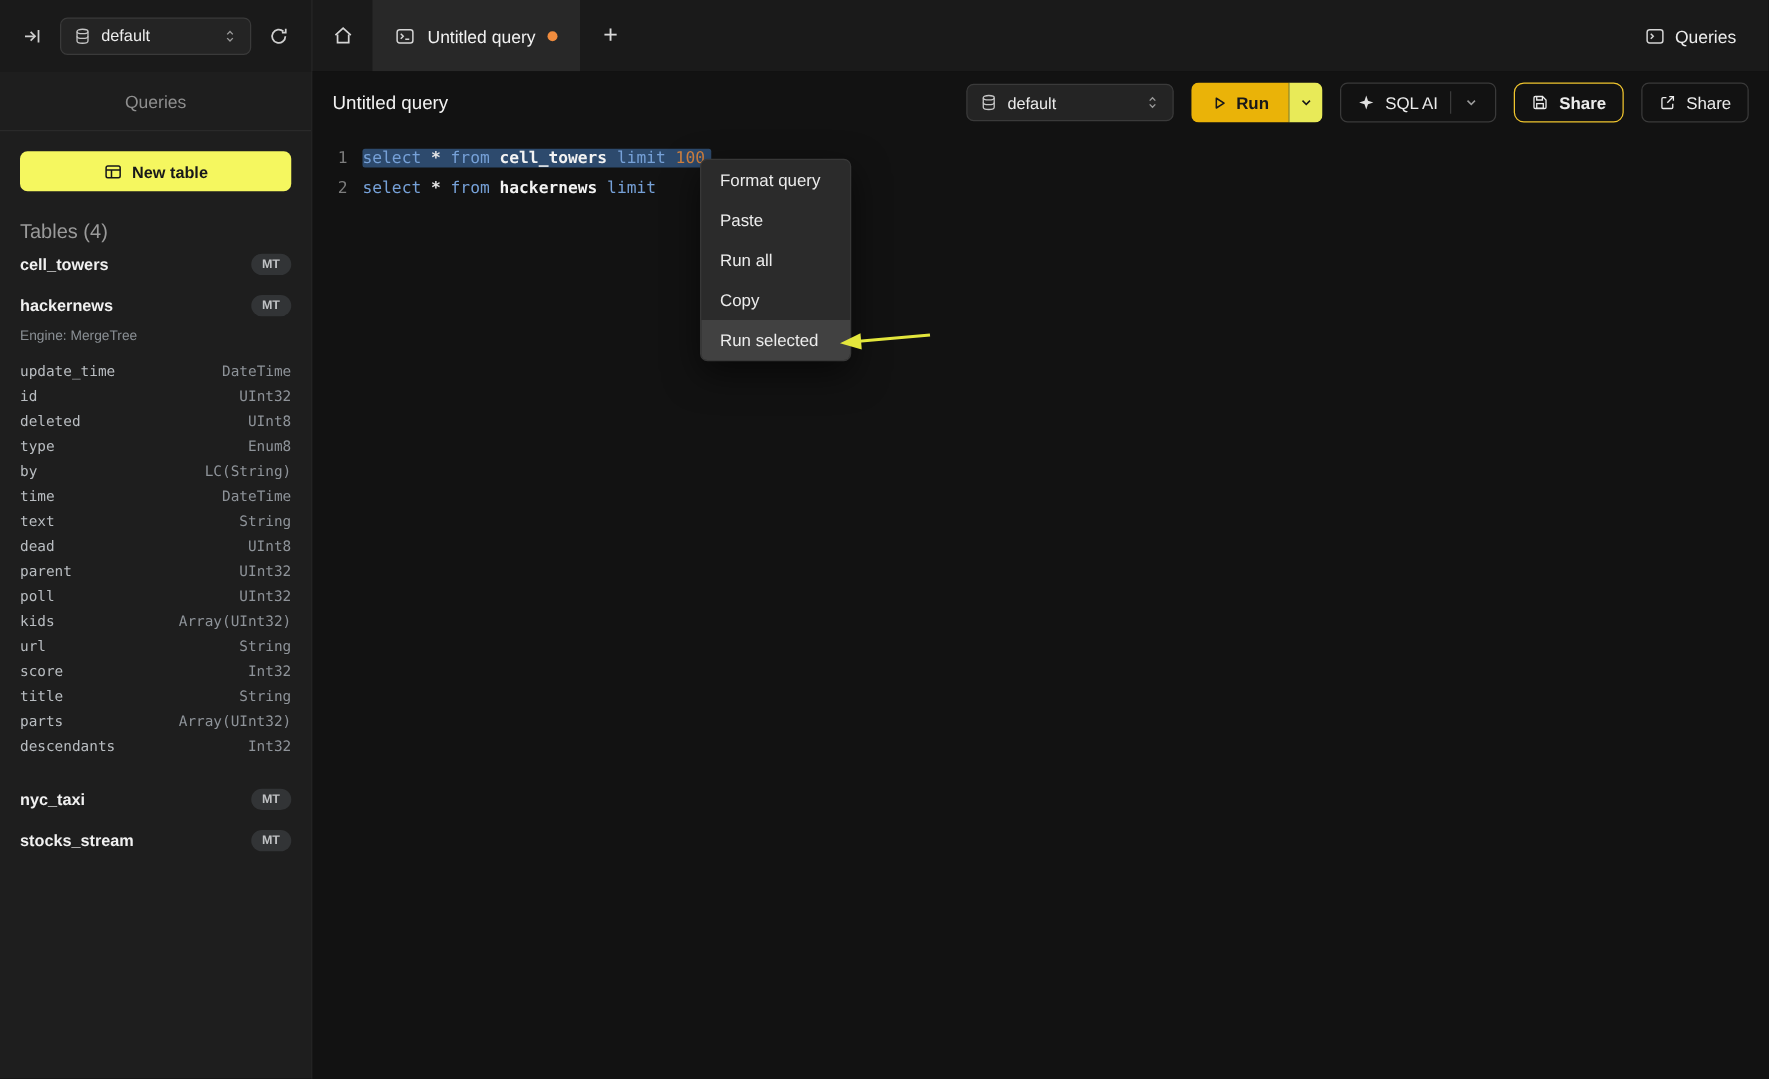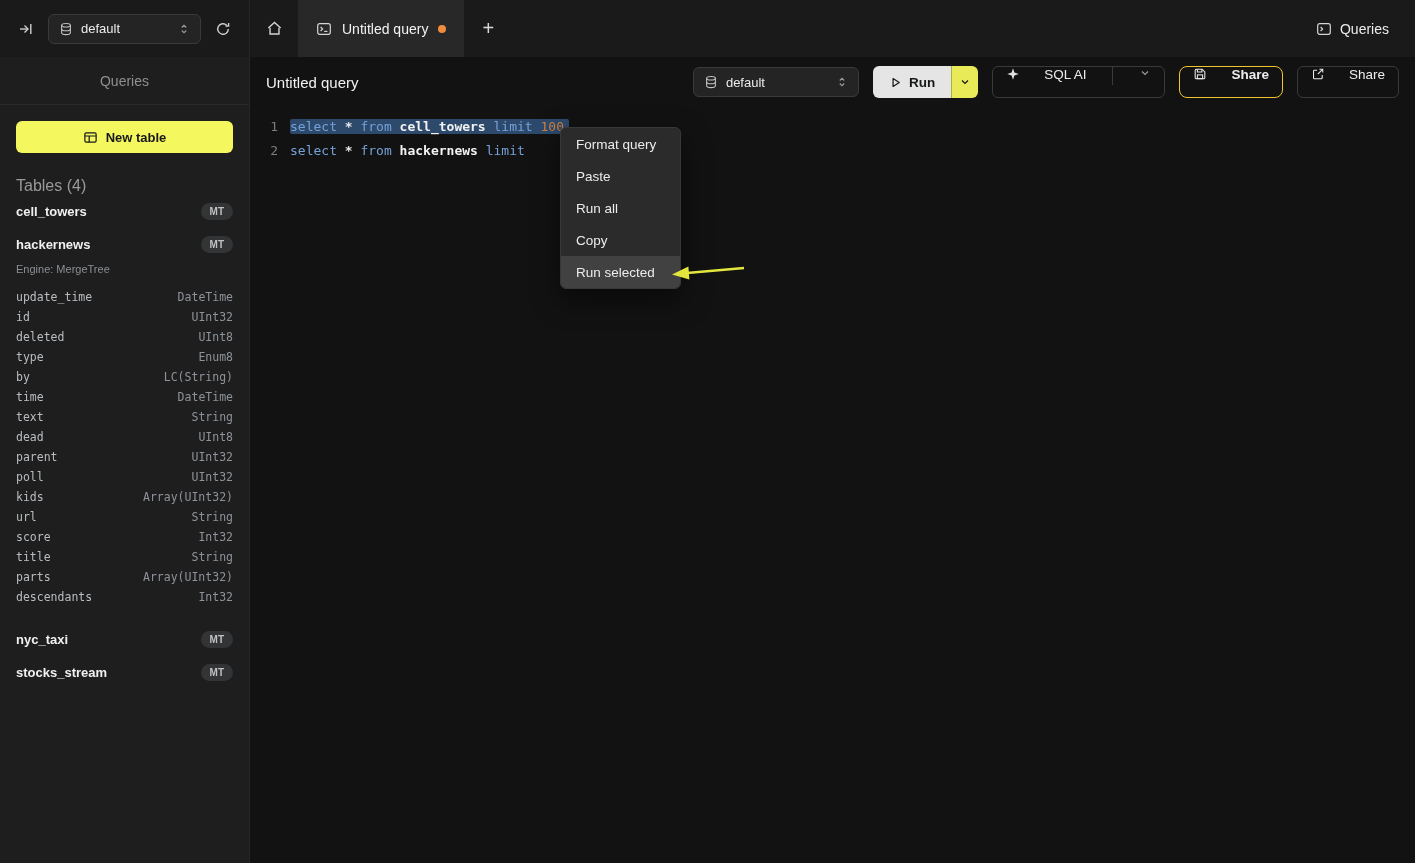--- a/index.html
+++ b/index.html
@@ -66,26 +66,26 @@
   .col-type { color:#8e9399; }
   .cols-gap { height:16px; }
 
   
   .main { flex:1; background:#121212; display:flex; flex-direction:column; min-width:0; }
   .main-header { height:50px; display:flex; align-items:center; padding:0 16px; gap:14px; flex:none; }
   .page-title { font-size:15px; color:#f2f2f2; }
   .header-actions { margin-left:auto; display:flex; align-items:center; gap:14px; }
   .db-select.main-db { width:166px; flex:none; }
   .run-split { display:flex; height:32px; border-radius:6px; overflow:hidden; }
-  .run-main { background:#e5e5e5; border:none; display:flex; align-items:center; gap:7px;
+  .run-main { background:#eab308; border:none; display:flex; align-items:center; gap:7px;
     padding:0 16px; font-size:13.5px; font-weight:700; color:#17181a; cursor:pointer;
     font-family:"Liberation Sans", sans-serif; }
   .run-caret { background:#e8ea58; border:none; border-left:1px solid rgba(0,0,0,.25);
     width:27px; display:flex; align-items:center; justify-content:center; cursor:pointer; }
-  .btn { height:32px; display:flex; align-items:flex-start; gap:24px; padding:0 13px;
+  .btn { height:32px; display:flex; align-items:center; gap:8px; padding:0 13px;
     background:transparent; border:1px solid #3a3a3a; border-radius:6px; color:#ececec;
     font-size:13.5px; cursor:pointer; font-family:"Liberation Sans", sans-serif; }
   .btn .vdiv { width:1px; height:18px; background:#3a3a3a; margin:0 2px; }
   .btn.save { border:1.5px solid #f0c52e; border-radius:8px; font-weight:600; }
 
   
   .editor { flex:1; padding:8px 0; font-family:"DejaVu Sans Mono", monospace; font-size:13px; }
   .code-line { display:flex; height:24px; line-height:24px; padding-left:16px; }
   .ln { width:12px; flex:none; text-align:right; color:#7d7d7d; margin-right:12px; }
   .code { white-space:pre; }

